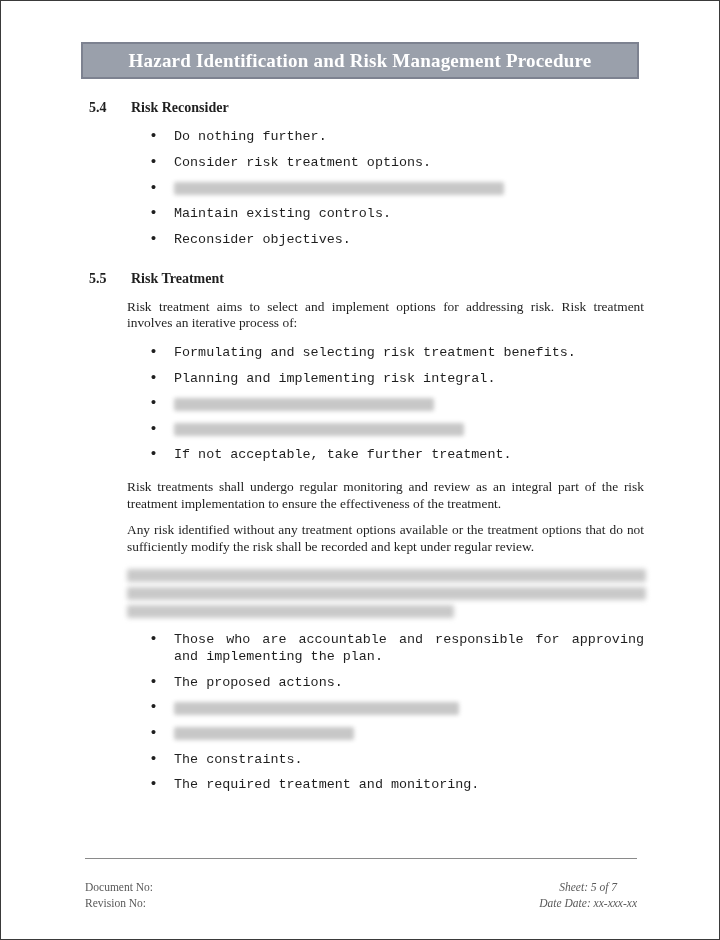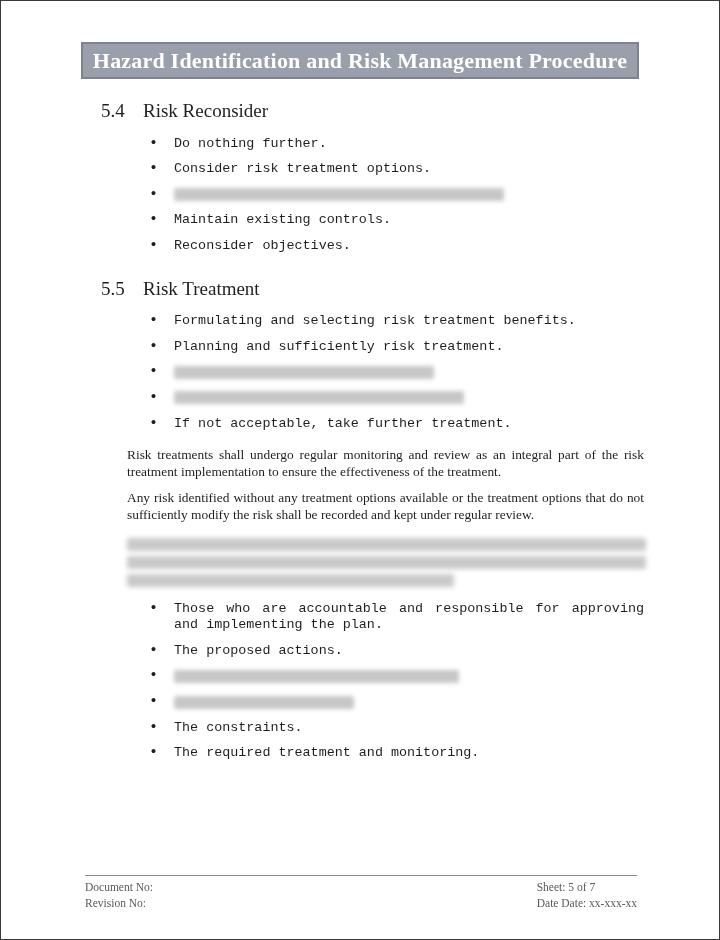--- a/index.html
+++ b/index.html
@@ -17,34 +17,34 @@
   .header-bar {
     margin:41px 80px 0 80px;
     height:37px;
     background:#9aa0ab;
     border:2px solid #7d8290;
     display:flex; align-items:center; justify-content:center;
   }
   .header-title {
     color:#ffffff;
     font-weight:bold;
-    font-size:22px;
+    font-size:19px;
     letter-spacing:0.2px;
     white-space:nowrap;
   }
   .content {
     margin:20px 75px 0 84px;
     font-size:13.4px;
     line-height:1.24;
   }
   .sec-head {
     display:flex;
-    font-weight:normal;
-    font-size:19px;
-    margin:22px 0 11px 16px;
+    font-weight:bold;
+    font-size:14px;
+    margin:22px 0 11px 4px;
   }
   .sec-head:first-child { margin-top:0; }
   .sec-num { width:42px; flex:0 0 42px; }
   .para {
     margin:0 0 10px 42px;
     text-align:justify;
   }
   ul.bullets {
     list-style:none;
     margin:13px 0 15px 0;
@@ -85,28 +85,28 @@
     background:#c9c9c9;
     border-radius:2px;
     filter:blur(2.6px);
     margin-bottom:5px;
   }
   .redact-block .rline.short { width:63%; margin-bottom:0; }
   .footer {
     position:absolute;
     left:84px; right:82px; bottom:27px;
     border-top:1px solid #8a8a8a;
-    padding-top:3px;
+    padding-top:20px;
     display:flex;
     justify-content:space-between;
     color:#595959;
     font-size:11.5px;
     line-height:1.45;
   }
-  .footer .right { text-align:left; }
+  .footer .right { text-align:center;font-style:italic; }
 </style>
 </head>
 <body>
 
 <div class="page">
 
   <div class="header-bar" style="background: rgb(154, 160, 171); border-color: rgb(125, 130, 144);">
     <span class="header-title">Hazard Identification and Risk Management Procedure</span>
   </div>
 
@@ -121,23 +121,24 @@
       <li>Consider risk treatment options.</li>
       <li><span class="redact rw-330"></span></li>
       <li>Maintain existing controls.</li>
       <li>Reconsider objectives.</li>
     </ul>
 
     <div class="sec-head">
       <span class="sec-num">5.5</span>
       <span class="sec-title">Risk Treatment</span>
     </div>
+    <p class="para">Risk treatment aims to select and implement options for addressing risk. Risk treatment involves an iterative process of:</p>
     <ul class="bullets">
       <li>Formulating and selecting risk treatment benefits.</li>
-      <li>Planning and sufficiently risk treatment.</li>
+      <li>Planning and implementing risk integral.</li>
       <li><span class="redact rw-260"></span></li>
       <li><span class="redact rw-290"></span></li>
       <li>If not acceptable, take further treatment.</li>
     </ul>
 
     <p class="para">Risk treatments shall undergo regular monitoring and review as an integral part of the risk treatment implementation to ensure the effectiveness of the treatment.</p>
     <p class="para">Any risk identified without any treatment options available or the treatment options that do not sufficiently modify the risk shall be recorded and kept under regular review.</p>
 
     <div class="redact-block">
       <div class="rline"></div>

